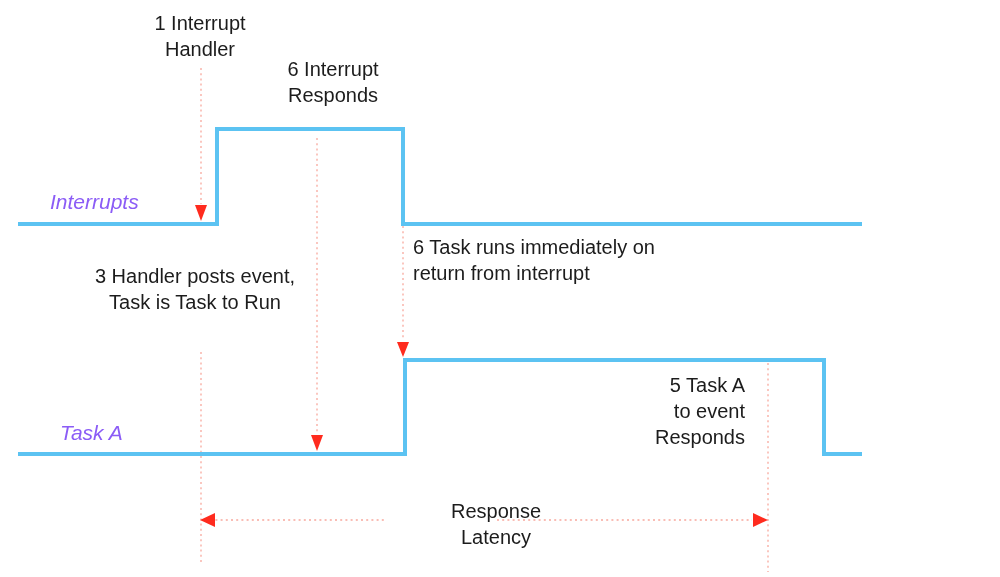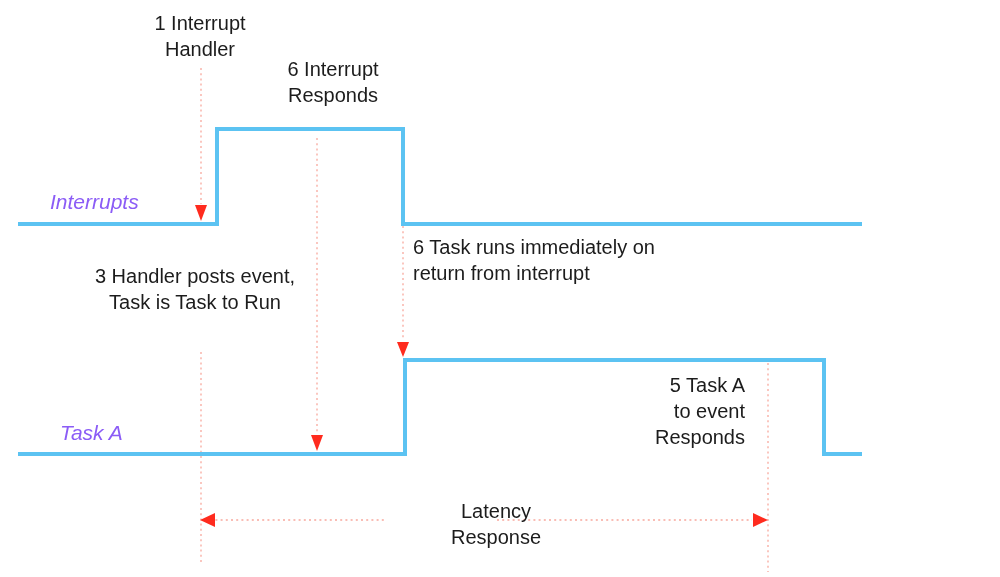--- a/index.html
+++ b/index.html
@@ -77,20 +77,20 @@
     <span>return from interrupt</span>
   </div>
 
   <div class="ann right" style="left:565px;top:372px;width:180px;">
     <span>5 Task A</span>
     <span>to event</span>
     <span>Responds</span>
   </div>
 
   <div class="ann center" style="left:396px;top:498px;width:200px;">
+    <span>Response</span>
     <span>Latency</span>
-    <span>Response</span>
   </div>
 
   <div class="sig-label" style="left:50px;top:190px;">Interrupts</div>
   <div class="sig-label" style="left:60px;top:421px;">Task A</div>
 
 </div>
 
 </body></html>

